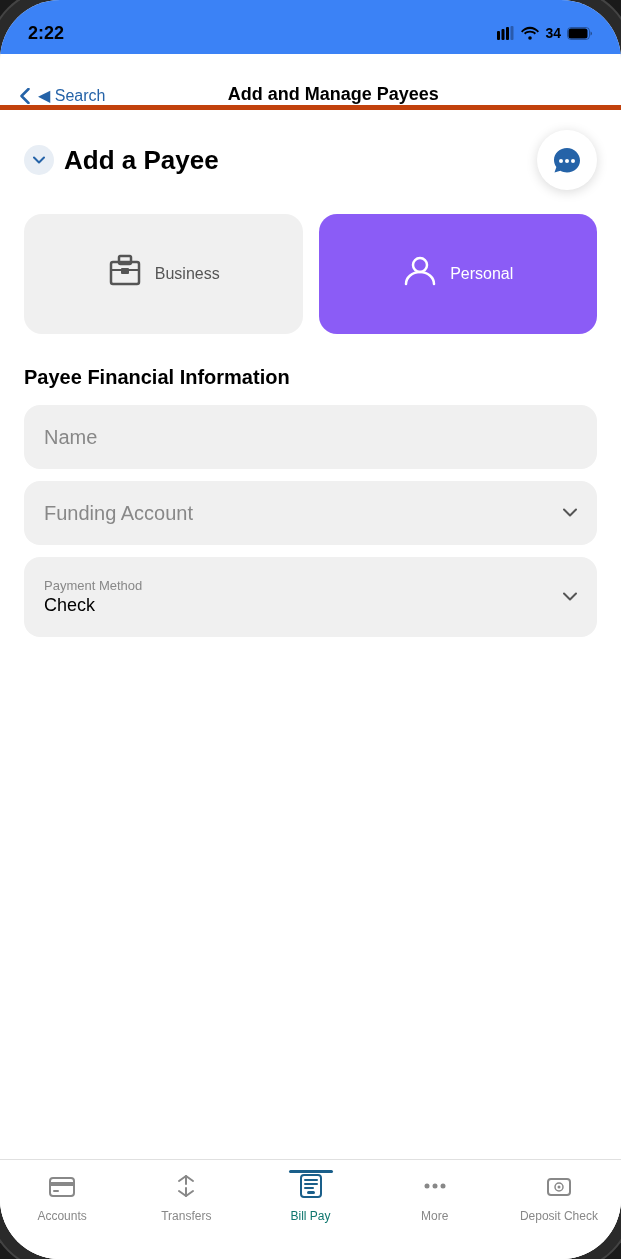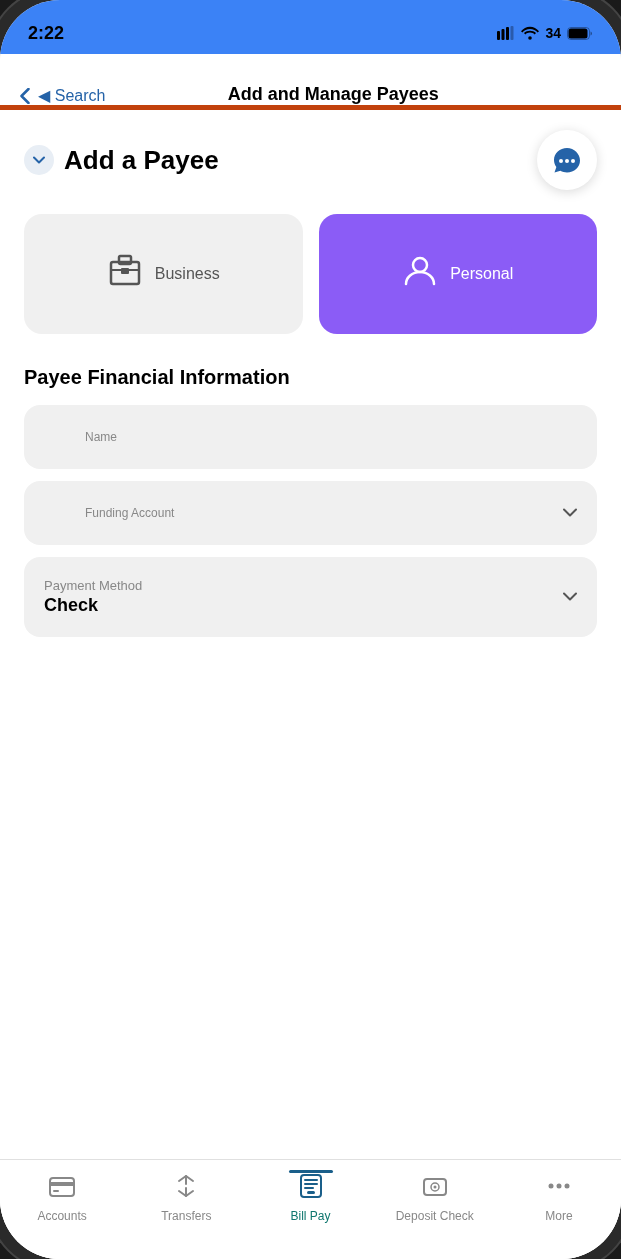--- a/index.html
+++ b/index.html
@@ -195,28 +195,27 @@
       padding: 18px 20px;
       margin-bottom: 12px;
       min-height: 64px;
       display: flex;
       align-items: center;
       justify-content: space-between;
     }
 
     .field-label {
       color: #888;
-      font-size: 12px;
-      margin-left: 41px;
+      font-size: 20px;
     }
 
     .field-value {
       color: #000;
       font-size: 18px;
-      font-weight: 700;
+      font-weight: 400;
     }
 
     .field-label-small {
       color: #888;
       font-size: 13px;
       display: block;
       margin-bottom: 2px;
     }
 
     .chevron-down {
@@ -439,34 +438,34 @@
             <rect x="6" y="13" width="10" height="2" rx="1" fill="#1a5f8a"></rect>
             <rect x="9" y="17" width="8" height="3" rx="1.5" fill="#1a5f8a"></rect>
           </svg>
         </div>
         <span class="tab-label active">Bill Pay</span>
       </div>
 
       <div class="tab-item">
         <div class="tab-icon">
           <svg width="26" height="24" viewBox="0 0 26 24" fill="none">
+            <circle cx="5" cy="12" r="2.5" fill="#888"></circle>
+            <circle cx="13" cy="12" r="2.5" fill="#888"></circle>
+            <circle cx="21" cy="12" r="2.5" fill="#888"></circle>
+          </svg>
+        </div>
+        <span class="tab-label">More</span>
+      </div>
+
+      <div class="tab-item">
+        <div class="tab-icon">
+          <svg width="26" height="24" viewBox="0 0 26 24" fill="none">
             <rect x="2" y="5" width="22" height="16" rx="3" stroke="#888" stroke-width="2" fill="none"></rect>
             <circle cx="13" cy="13" r="4" stroke="#888" stroke-width="1.5" fill="none"></circle>
             <circle cx="13" cy="13" r="1.5" fill="#888"></circle>
           </svg>
         </div>
         <span class="tab-label">Deposit Check</span>
       </div>
-
-      <div class="tab-item">
-        <div class="tab-icon">
-          <svg width="26" height="24" viewBox="0 0 26 24" fill="none">
-            <circle cx="5" cy="12" r="2.5" fill="#888"></circle>
-            <circle cx="13" cy="12" r="2.5" fill="#888"></circle>
-            <circle cx="21" cy="12" r="2.5" fill="#888"></circle>
-          </svg>
-        </div>
-        <span class="tab-label">More</span>
-      </div>
     </div>
 
   </div>
 </div>
 
 </body></html>

